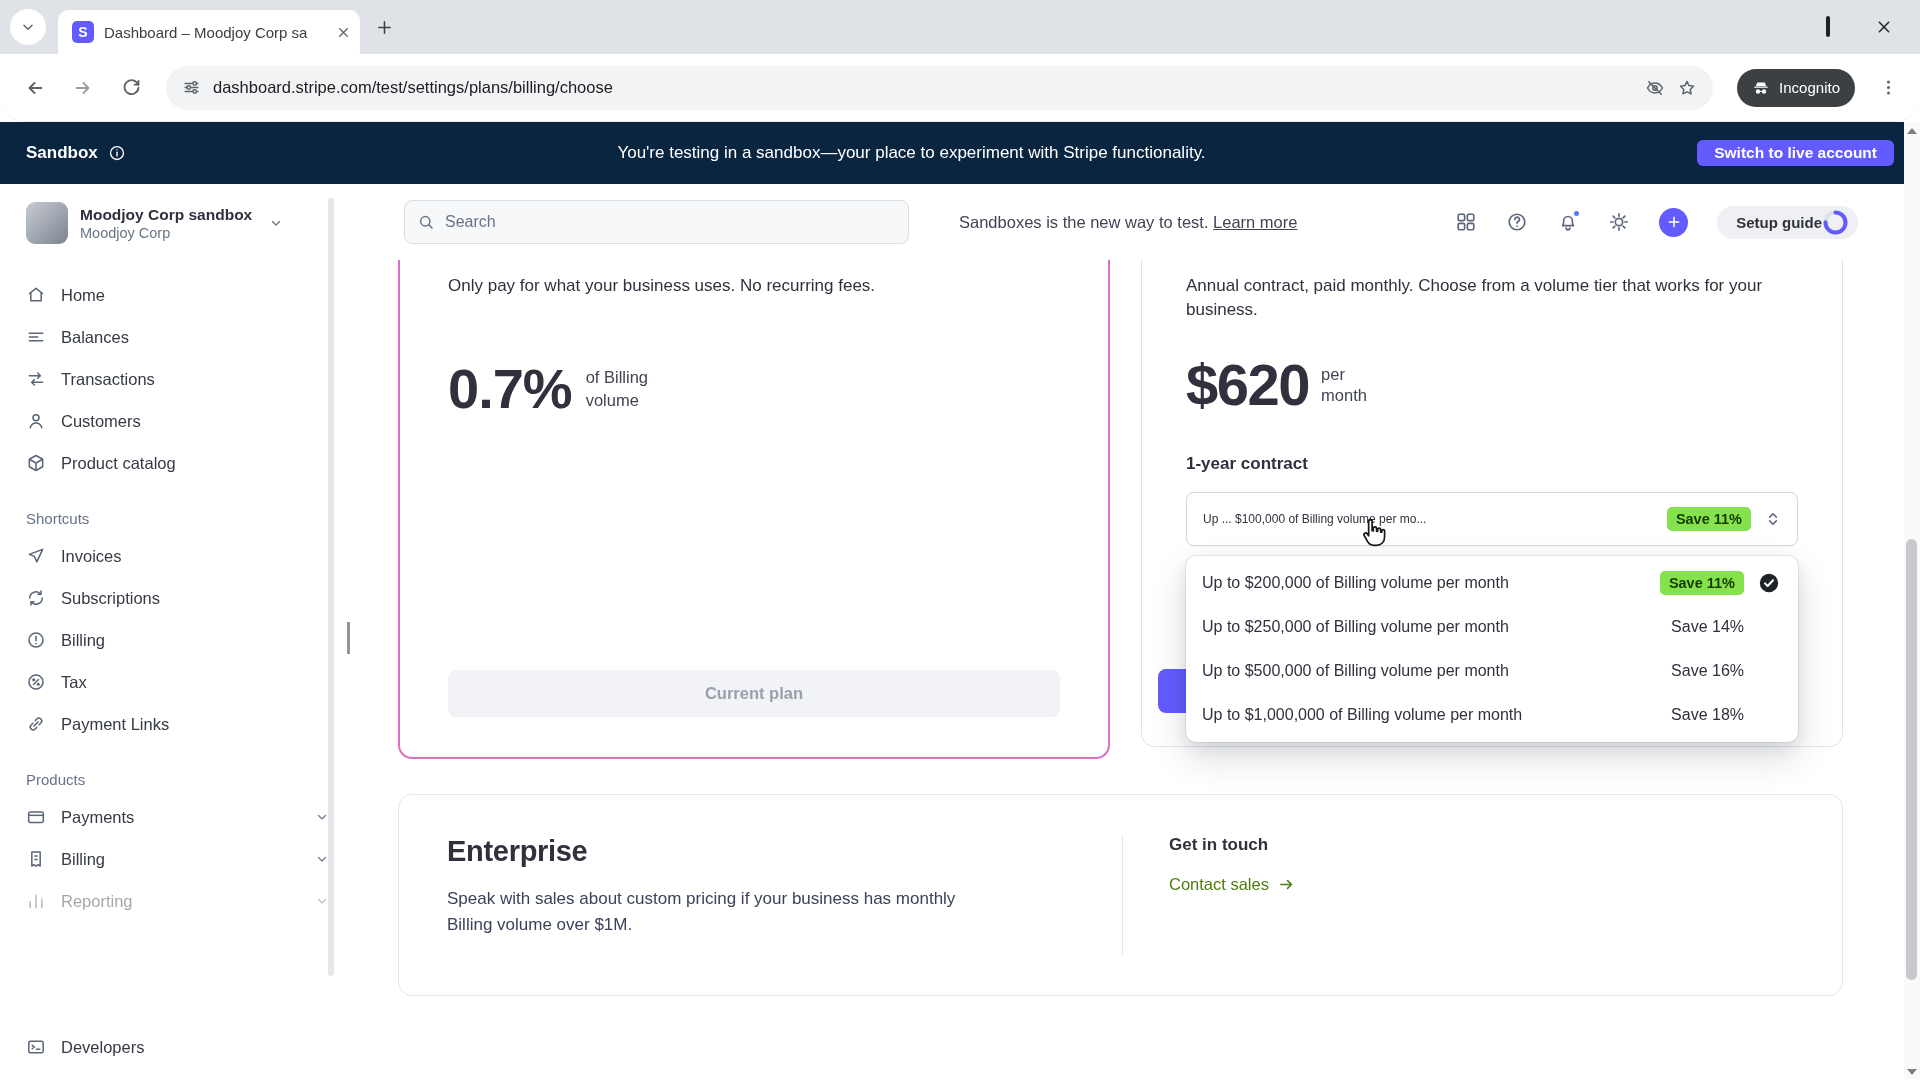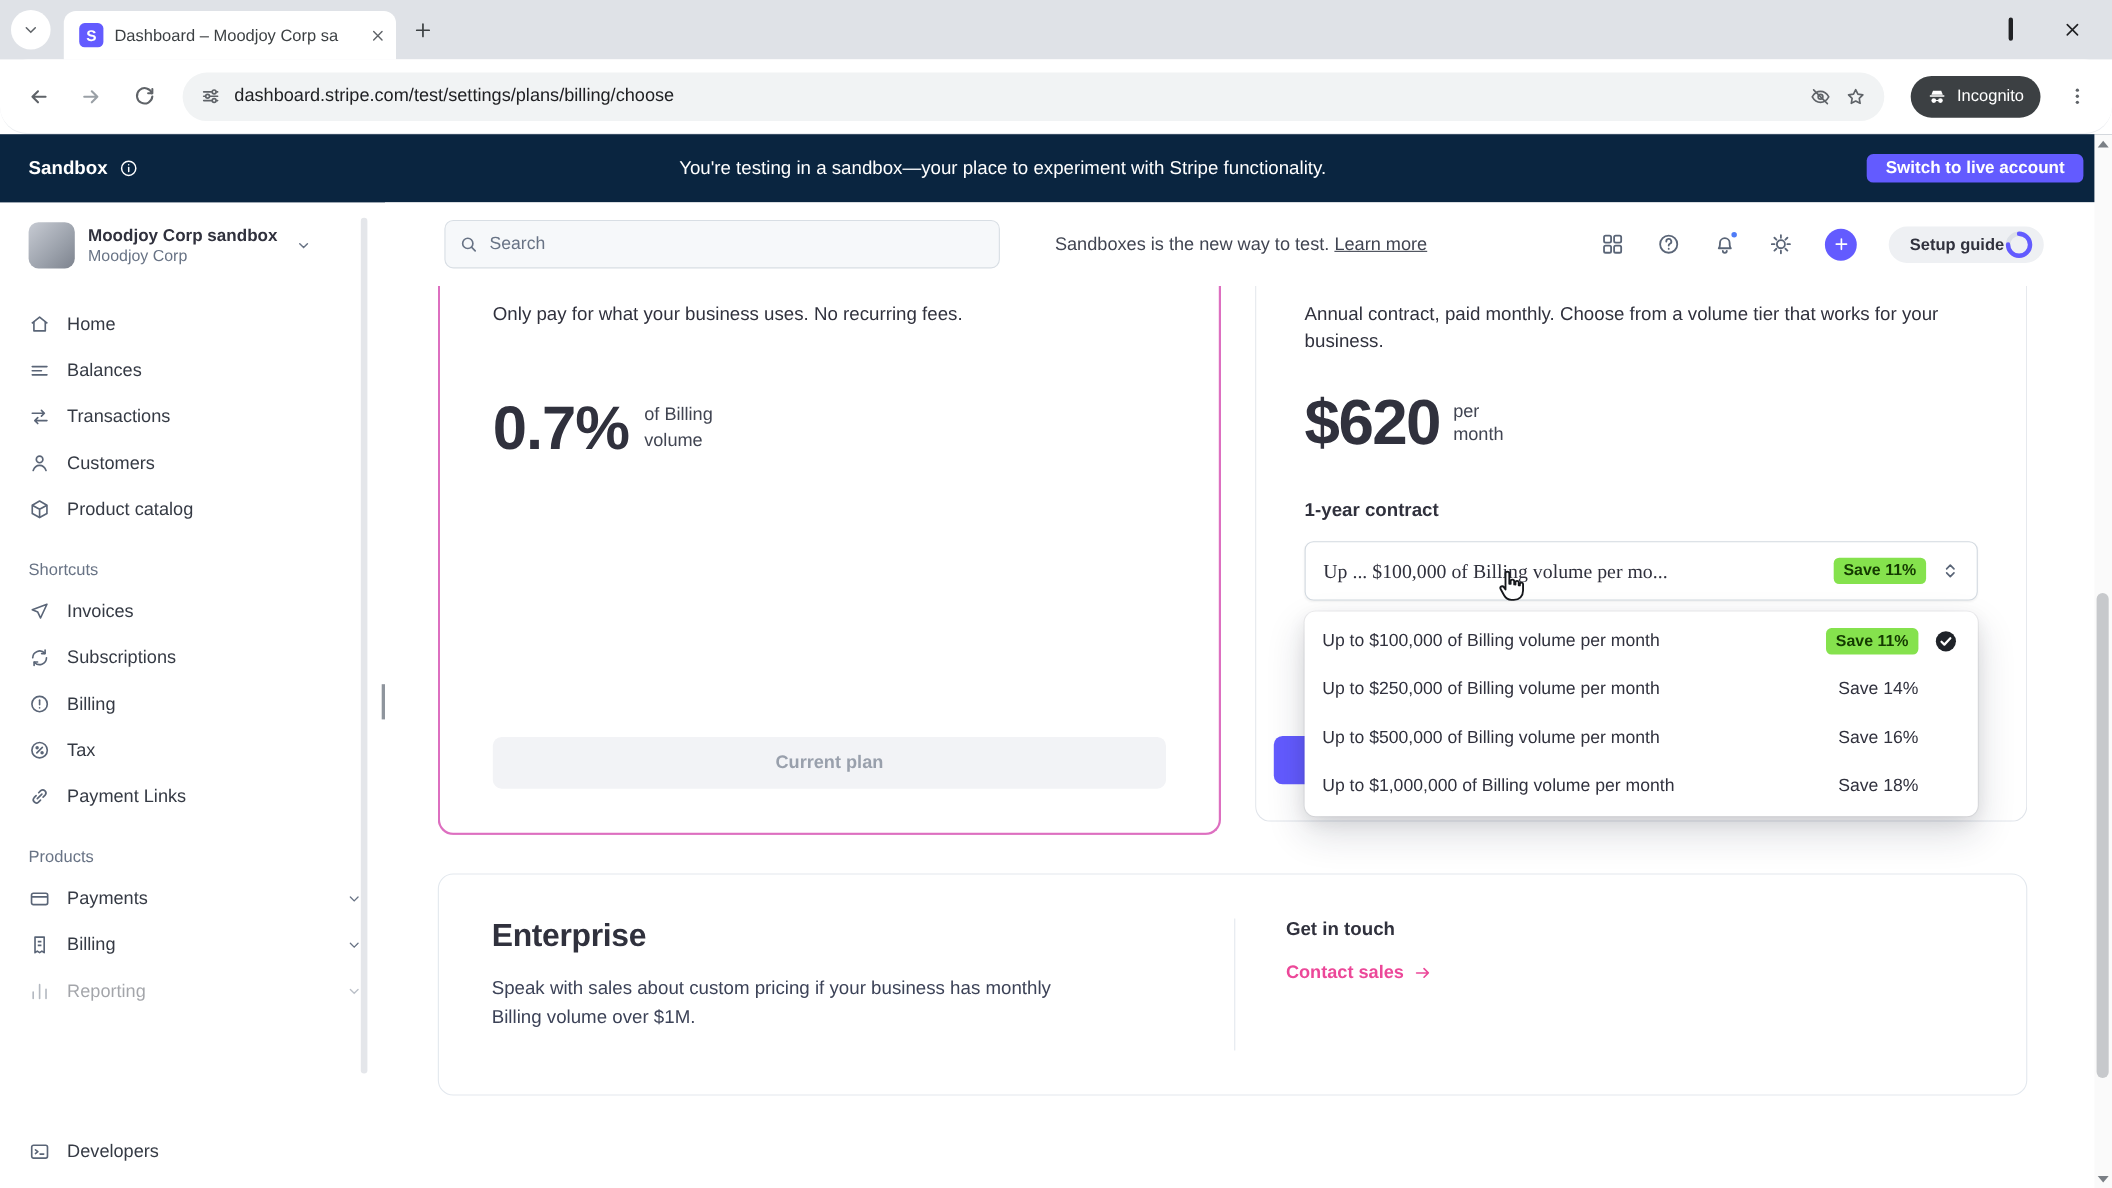--- a/index.html
+++ b/index.html
@@ -76,39 +76,39 @@
   .rate-cap { margin-left:14px; font-size:16.5px; color:#414552; line-height:1.35; }
   .current-btn { position:absolute; left:48px; right:48px; bottom:40px; height:47px; background:#f2f3f6; border:none; border-radius:8px; color:#99a0ac; font-size:16.5px; font-weight:600; font-family:inherit; }
 
   .card-annual { position:absolute; left:791px; top:0; width:702px; height:487px; border:1px solid #e0e4ea; border-top:none; border-radius:0 0 14px 14px; padding:0 44px; }
   .annual-desc { margin-top:14px; font-size:17px; color:#30313d; line-height:1.42; max-width:580px; }
   .price-row { display:flex; align-items:center; margin-top:34px; }
   .price { font-size:58px; font-weight:700; letter-spacing:-1.5px; line-height:1; }
   .price-cap { margin-left:12px; font-size:16.5px; color:#414552; line-height:1.3; }
   .contract { margin-top:40px; font-size:17px; font-weight:700; }
   .tier-select { margin-top:18px; height:54px; border:1px solid #d2d9e0; border-radius:8px; background:#fff; display:flex; align-items:center; gap:14px; padding:0 16px; box-shadow:0 1px 2px rgba(0,0,0,.05); cursor:pointer; }
-  .tier-value { flex:1; font-size:18px; white-space:nowrap; overflow:hidden;font-family:Liberation Serif, serif; }
+  .tier-value { flex:1; font-size:12px; white-space:nowrap; overflow:hidden; }
   .badge { background:#85e24d; color:#143a00; font-size:14.5px; font-weight:700; padding:4px 9px; border-radius:5px; white-space:nowrap; }
   .sort-icon { color:#5a6577; }
   .upgrade-peek { position:absolute; left:16px; top:409px; width:230px; height:44px; border-radius:8px; background:#635bff; z-index:1; }
   .dropdown { position:absolute; left:44px; right:44px; top:296px; z-index:5; background:#fff; border-radius:10px; padding:5px 0;
               box-shadow:0 0 0 1px rgba(20,25,40,.06), 0 15px 35px rgba(27,31,53,.16), 0 5px 15px rgba(0,0,0,.08); }
   .opt { display:flex; align-items:center; height:44px; padding:0 16px; gap:12px; font-size:16px; cursor:pointer; }
   .opt-label { flex:1; white-space:nowrap; overflow:hidden; }
   .opt-save { min-width:92px; display:flex; justify-content:flex-end; font-size:16px; color:#30313d; }
   .opt-check { width:26px; display:flex; justify-content:center; }
 
   .card-ent { position:absolute; left:48px; top:534px; width:1445px; height:202px; border:1px solid #e3e8ee; border-radius:14px; display:flex; padding:40px 48px; }
   .ent-left { width:675px; }
   .ent-title { font-size:29px; font-weight:700; letter-spacing:-.3px; }
   .ent-desc { margin-top:18px; font-size:17px; color:#3c4257; line-height:1.5; max-width:525px; }
   .ent-divider { width:1px; background:#e3e8ee; align-self:stretch; }
   .ent-right { padding-left:46px; }
   .ent-contact-h { font-size:17px; font-weight:700; }
-  .contact-link { margin-top:20px; display:flex; align-items:center; gap:9px; color:#ec4899; font-size:16.5px; font-weight:700; cursor:pointer; }
+  .contact-link { margin-top:20px; display:flex; align-items:center; gap:9px; color:#4d7c0f; font-size:16.5px; font-weight:400; cursor:pointer; }
 
   .cursor { position:absolute; left:1008px; top:256px; z-index:50; pointer-events:none; }
 
   
   .pagebar { position:absolute; right:0; top:122px; bottom:0; width:16px; background:#fafafa; }
   .pagebar .arrow-up, .pagebar .arrow-down { position:absolute; left:0; width:16px; height:17px; display:flex; align-items:center; justify-content:center; }
   .pagebar .arrow-up { top:0; } .pagebar .arrow-down { bottom:0; }
   .tri-up { width:0; height:0; border-left:5px solid transparent; border-right:5px solid transparent; border-bottom:6px solid #7a7f85; }
   .tri-down { width:0; height:0; border-left:5px solid transparent; border-right:5px solid transparent; border-top:6px solid #7a7f85; }
   .page-thumb { position:absolute; left:2px; width:11px; border-radius:6px; background:#c7c9cc; top:417px; height:441px; }
@@ -488,21 +488,21 @@
             <svg width="16" height="16" viewBox="0 0 24 24" fill="none" stroke="currentColor" stroke-width="2.3" stroke-linecap="round" stroke-linejoin="round">
                 <path d="M7 9.2 12 4.2l5 5M7 14.8l5 5 5-5"></path>
               </svg>
           </span>
         </div>
 
         <div class="upgrade-peek"></div>
 
         <div class="dropdown">
           <div class="opt">
-            <span class="opt-label">Up to $100,000 of Billing volume per month</span>
+            <span class="opt-label">Up to $200,000 of Billing volume per month</span>
             <span class="opt-save">
                 <span class="badge">Save 11%</span>
               </span>
             <span class="opt-check">
               <svg width="22" height="22" viewBox="0 0 24 24">
                   <circle cx="12" cy="12" r="10" fill="#1f2329"></circle>
                   <path d="M7.6 12.4l2.9 2.9 5.9-6.3" stroke="#fff" stroke-width="2.2" fill="none" stroke-linecap="round" stroke-linejoin="round"></path>
                 </svg>
             </span>
           </div>

